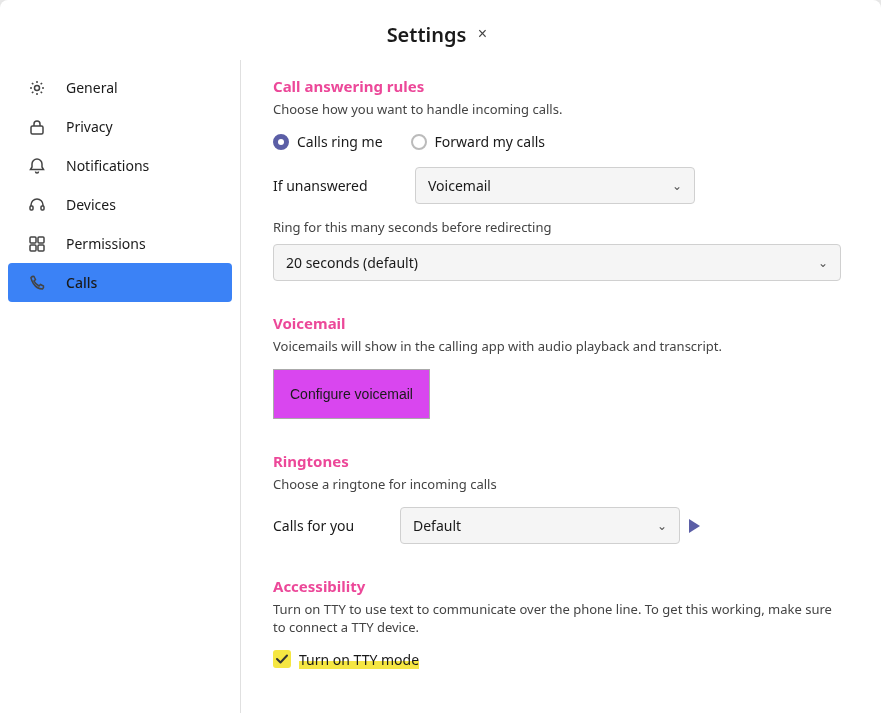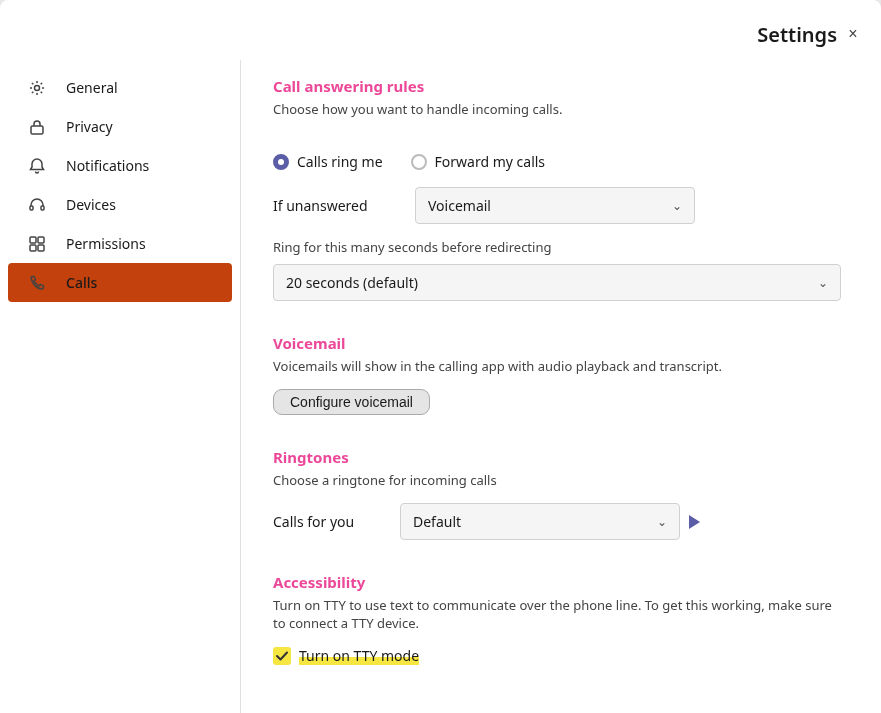--- a/index.html
+++ b/index.html
@@ -17,22 +17,22 @@
       background: #fff;
       border-radius: 8px;
       box-shadow: 0 4px 24px rgba(0,0,0,0.18);
       display: flex;
       flex-direction: column;
       position: relative;
     }
     .title-bar {
       display: flex;
       align-items: center;
-      justify-content: flex-end;
-      padding: 18px 12px 10px 24px;
+      justify-content: center;
+      padding: 18px 20px 10px 24px;
     }
     .title-bar-title {
       font-size: 20px;
       font-weight: 600;
       color: #1a1a1a;
     }
     .close-btn {
       background: none;
       border: none;
       cursor: pointer;
@@ -58,21 +58,21 @@
       display: flex;
       align-items: center;
       gap: 20px;
       padding: 10px 20px;
       cursor: pointer;
       border-radius: 4px;
       margin: 0 8px;
       font-size: 14px;
       color: #1a1a1a;
     }
-    .sidebar-item.active { background: #c2410c; font-weight: 500; }
+    .sidebar-item.active { background: #3b82f6; font-weight: 500; }
     .sidebar-icon {
       width: 18px;
       height: 18px;
       flex-shrink: 0;
       display: flex;
       align-items: center;
       justify-content: center;
     }
     .main {
       flex: 1;
@@ -99,21 +99,20 @@
       margin-bottom: 16px;
       align-items: center;
     }
     .radio-option {
       display: flex;
       align-items: center;
       gap: 8px;
       font-size: 14px;
       color: #1a1a1a;
       cursor: pointer;
-      margin-top: 20px;
     }
     .radio-circle {
       width: 16px;
       height: 16px;
       border-radius: 50%;
       border: 2px solid #bbb;
       display: flex;
       align-items: center;
       justify-content: center;
       flex-shrink: 0;
@@ -157,23 +156,23 @@
       font-size: 12px;
       color: #555;
     }
     .ring-for-label {
       font-size: 13px;
       color: #444;
       margin-bottom: 8px;
     }
     .configure-btn {
       border: 1px solid #aaa;
-      background: #e5e5e5;
-      border-radius: 9px;
-      padding: 4px 16px;
+      background: #d946ef;
+      border-radius: 0;
+      padding: 16px 16px;
       font-size: 14px;
       cursor: pointer;
       color: #1a1a1a;
       font-weight: 500;
     }
     .calls-row {
       display: flex;
       align-items: center;
       gap: 7px;
     }
@@ -182,21 +181,21 @@
       border: none;
       cursor: pointer;
       color: #5b5ea6;
       font-size: 16px;
       display: flex;
       align-items: center;
       justify-content: center;
     }
     .tty-checkbox-row {
       display: flex;
-      align-items: center;
+      align-items: flex-start;
       gap: 8px;
       margin-top: 8px;
     }
     .tty-checkbox {
       width: 18px;
       height: 18px;
       background: #f5e642;
       border-radius: 3px;
       display: flex;
       align-items: center;

